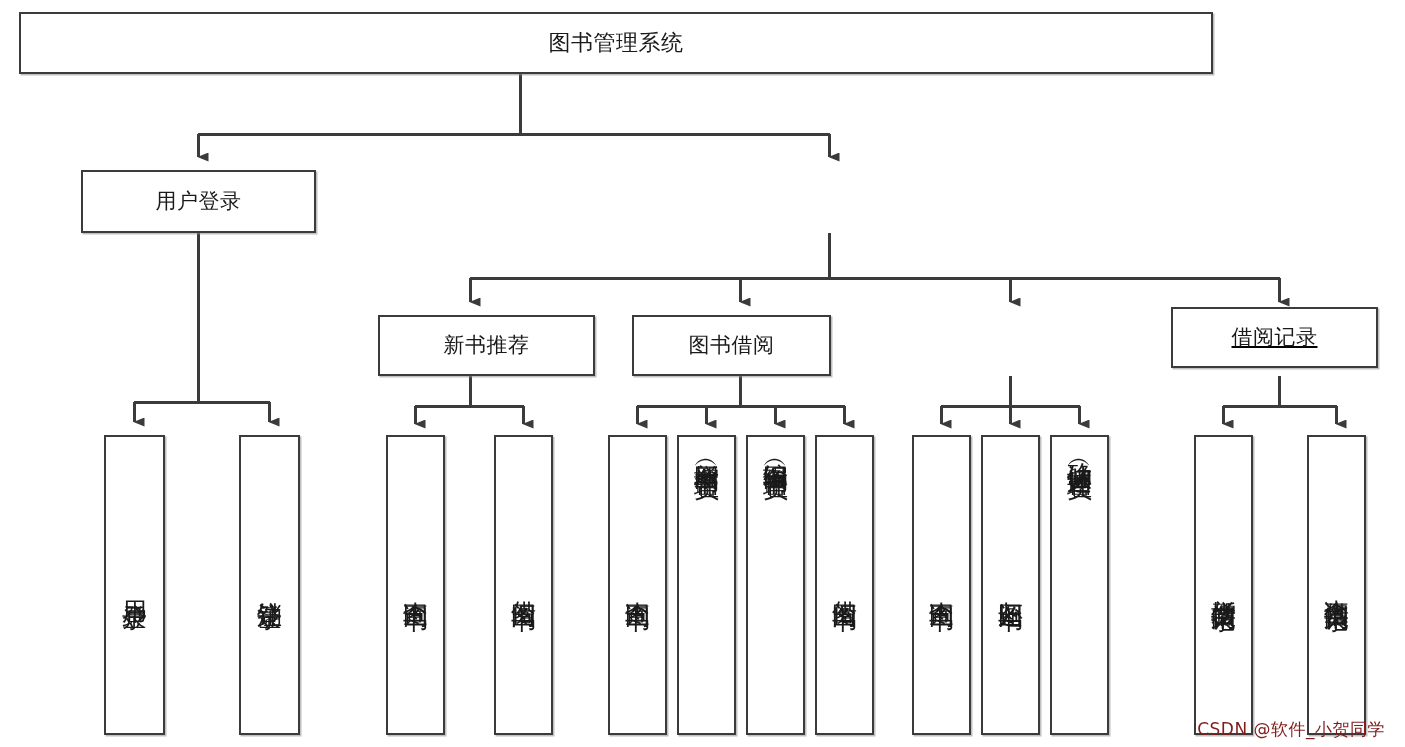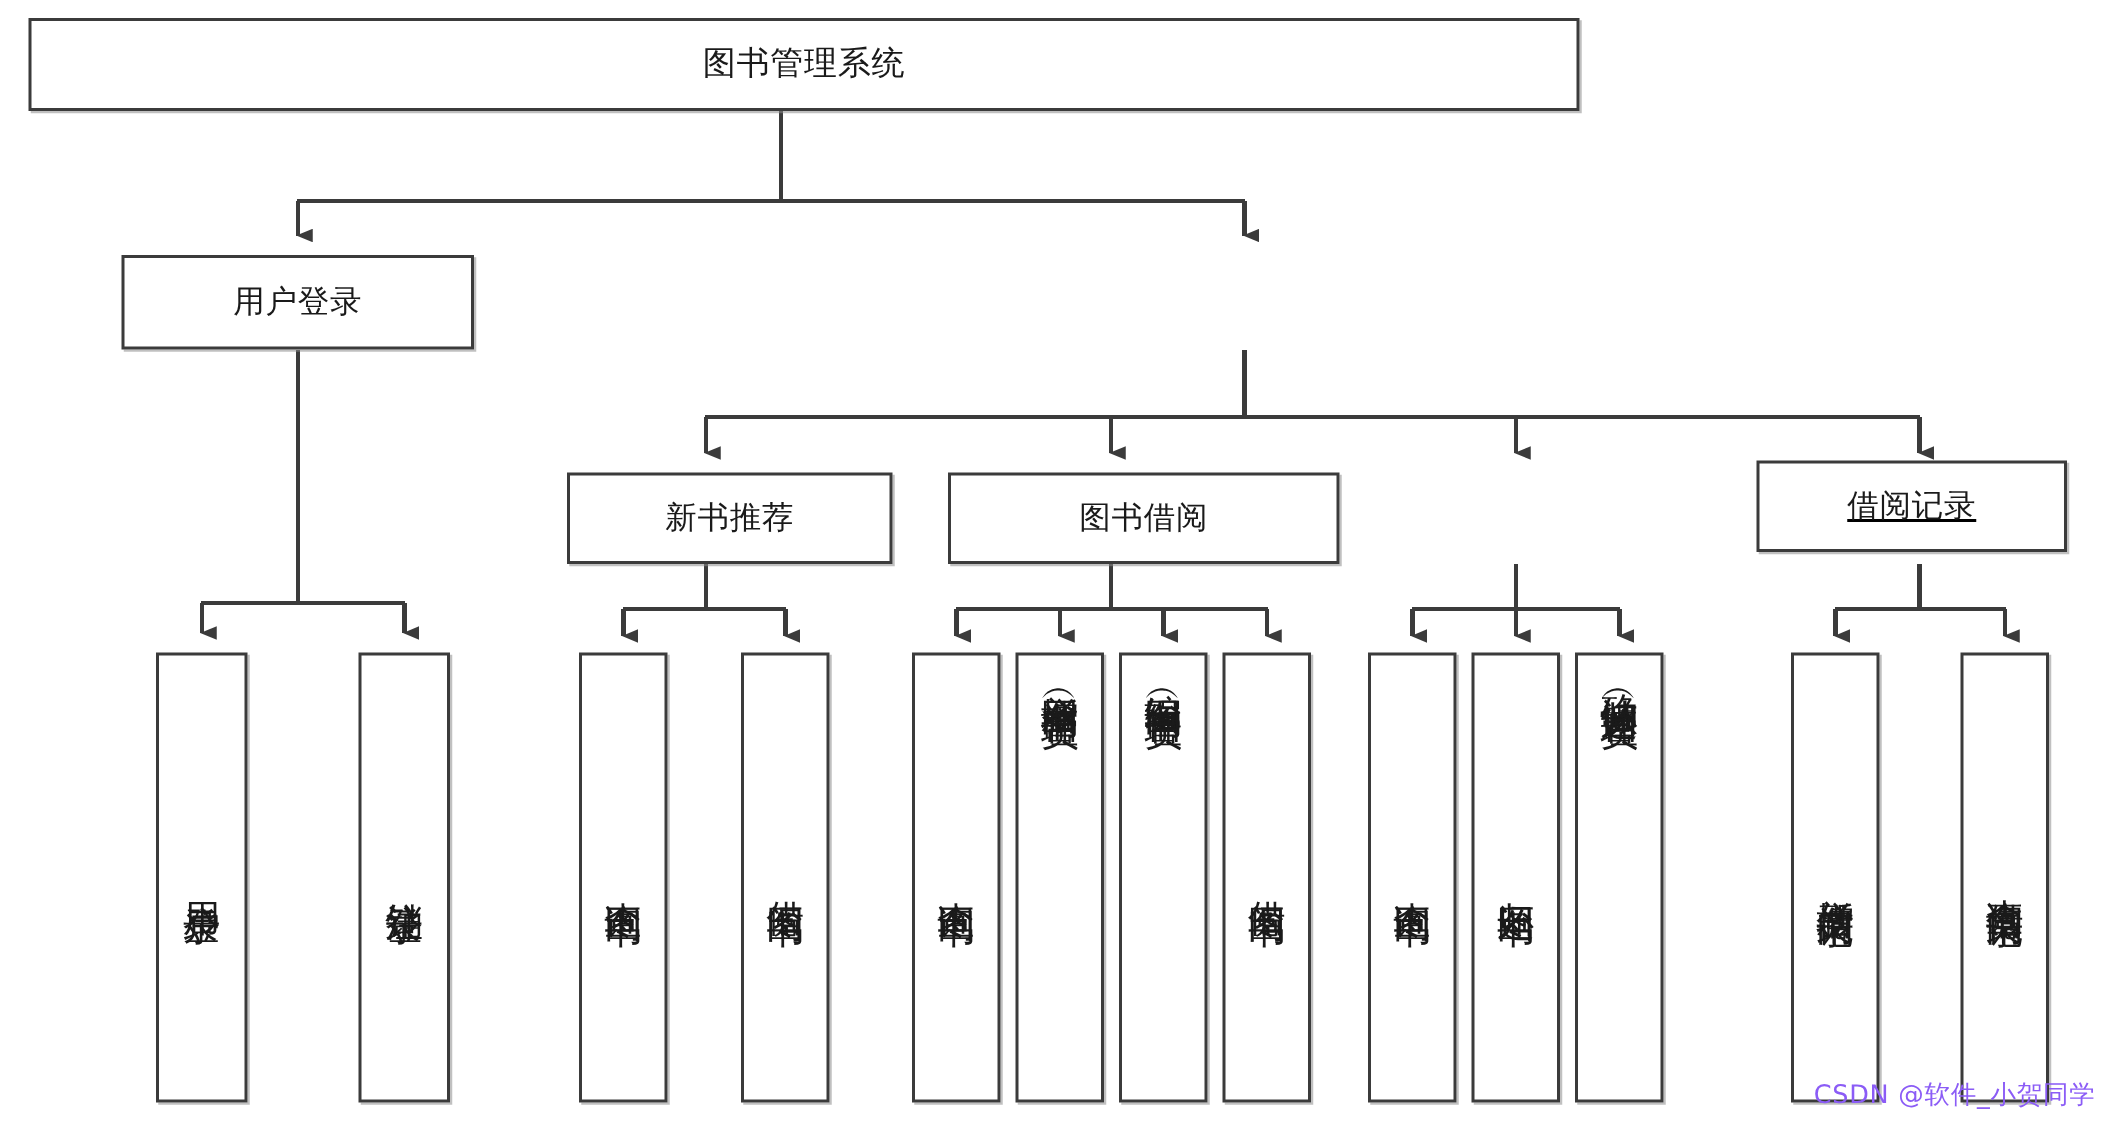--- a/index.html
+++ b/index.html
@@ -66,24 +66,24 @@
   svg.connectors {
     position: absolute;
     left: 0;
     top: 0;
     width: 1405px;
     height: 747px;
     pointer-events: none;
   }
   .watermark {
     position: absolute;
-    right: 8px;
+    right: 20px;
     bottom: 6px;
     font-size: 17px;
-    color: #8b5cf6;
+    color: #7f1d1d;
     letter-spacing: 0.5px;
     white-space: nowrap;
     user-select: none;
   }
 </style>
 </head>
 <body>
 
 <div id="diagram-root">
 
@@ -130,32 +130,32 @@
       <line x1="1010.5" y1="406" x2="1010.5" y2="424" marker-end="url(#arrowhead)"></line>
       <line x1="1079.5" y1="406" x2="1079.5" y2="424" marker-end="url(#arrowhead)"></line>
 
       <line x1="1279.5" y1="376" x2="1279.5" y2="406"></line>
       <line x1="1223" y1="406" x2="1337" y2="406"></line>
       <line x1="1223.5" y1="406" x2="1223.5" y2="424" marker-end="url(#arrowhead)"></line>
       <line x1="1336.5" y1="406" x2="1336.5" y2="424" marker-end="url(#arrowhead)"></line>
     </g>
   </svg>
 
-  <div class="node-box node-root" style="left:19px; top:12px; width:1034px; height:62px;">
+  <div class="node-box node-root" style="left:19px; top:12px; width:1194px; height:62px;">
     <span class="node-label-h">图书管理系统</span>
   </div>
 
   <div class="node-box" style="left:81px; top:170px; width:235px; height:63px;">
     <span class="node-label-h">用户登录</span>
   </div>
 
   <div class="node-box" style="left:378px; top:315px; width:217px; height:61px;">
     <span class="node-label-h">新书推荐</span>
   </div>
-  <div class="node-box" style="left:632px; top:315px; width:261px; height:61px;">
+  <div class="node-box" style="left:632px; top:315px; width:199px; height:61px;">
     <span class="node-label-h">图书借阅</span>
   </div>
   <div class="node-box" style="left:1171px; top:307px; width:207px; height:61px;text-decoration:underline;">
     <span class="node-label-h">借阅记录</span>
   </div>
 
   <div class="node-box vertical centered" style="left:104px; top:435px; width:61px; height:300px;">
     <span class="node-label-v">用户登录</span>
   </div>
   <div class="node-box vertical centered" style="left:239px; top:435px; width:61px; height:300px;">

